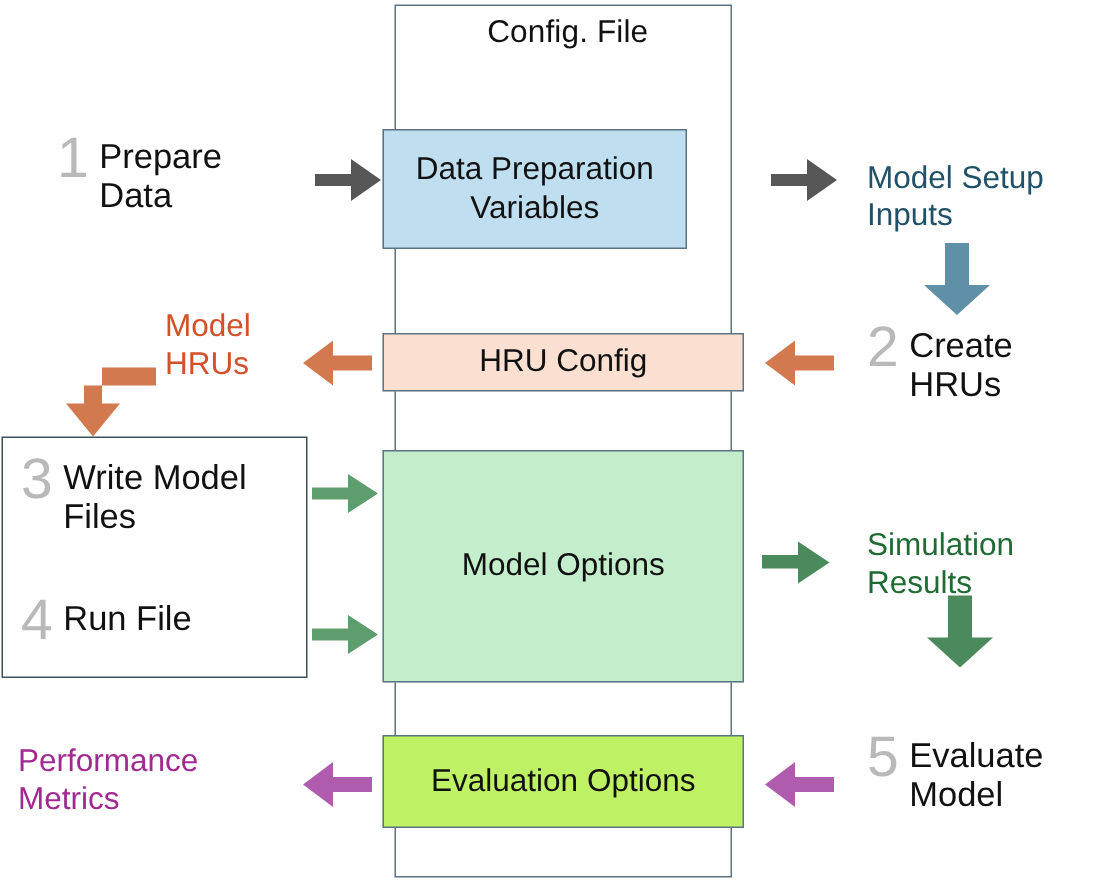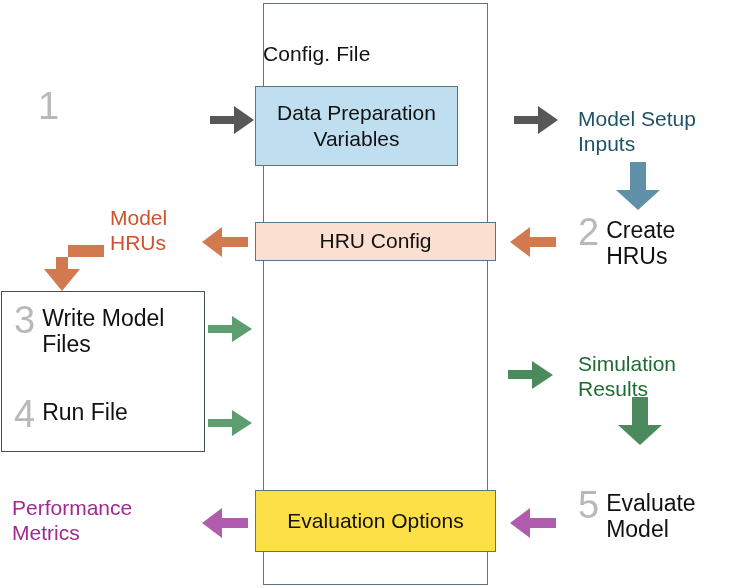--- a/index.html
+++ b/index.html
@@ -26,24 +26,24 @@
     height: 582px;
     border: 1.5px solid #5b7384;
     background: #ffffff;
     box-sizing: border-box;
   }
   .config-title {
     position: absolute;
     left: 263px;
     top: 10px;
     width: 231px;
+    text-align: center;
     font-size: 21px;
     color: #111111;
     letter-spacing: 0.1px;
-    margin-top: 32px;
   }
   
   .opt-box {
     position: absolute;
     box-sizing: border-box;
     border: 1.5px solid #5b7384;
     display: flex;
     align-items: center;
     justify-content: center;
     text-align: center;
@@ -70,21 +70,21 @@
     top: 300px;
     width: 241px;
     height: 155px;
     background: #c4edcc;
   }
   .box-eval {
     left: 255px;
     top: 490px;
     width: 241px;
     height: 62px;
-    background: #fde047;
+    background: #bef264;
   }
   
   .step-box {
     position: absolute;
     left: 1px;
     top: 291px;
     width: 204px;
     height: 161px;
     border: 1.5px solid #3f4f5c;
     background: #ffffff;
@@ -163,28 +163,32 @@
 
   <div class="config-column"></div>
   <div class="config-title">Config. File</div>
 
   <div class="opt-box box-data-prep">
     <span>Data Preparation<br>Variables</span>
   </div>
   <div class="opt-box box-hru">
     <span>HRU Config</span>
   </div>
+  <div class="opt-box box-model">
+    <span>Model Options</span>
+  </div>
   <div class="opt-box box-eval">
     <span>Evaluation Options</span>
   </div>
 
   <div class="step-box"></div>
 
   <div class="step step-1">
     <span class="step-num">1</span>
+    <span class="step-text">Prepare<br>Data</span>
   </div>
   <div class="step step-2">
     <span class="step-num">2</span>
     <span class="step-text">Create<br>HRUs</span>
   </div>
   <div class="step step-3">
     <span class="step-num">3</span>
     <span class="step-text">Write Model<br>Files</span>
   </div>
   <div class="step step-4">

